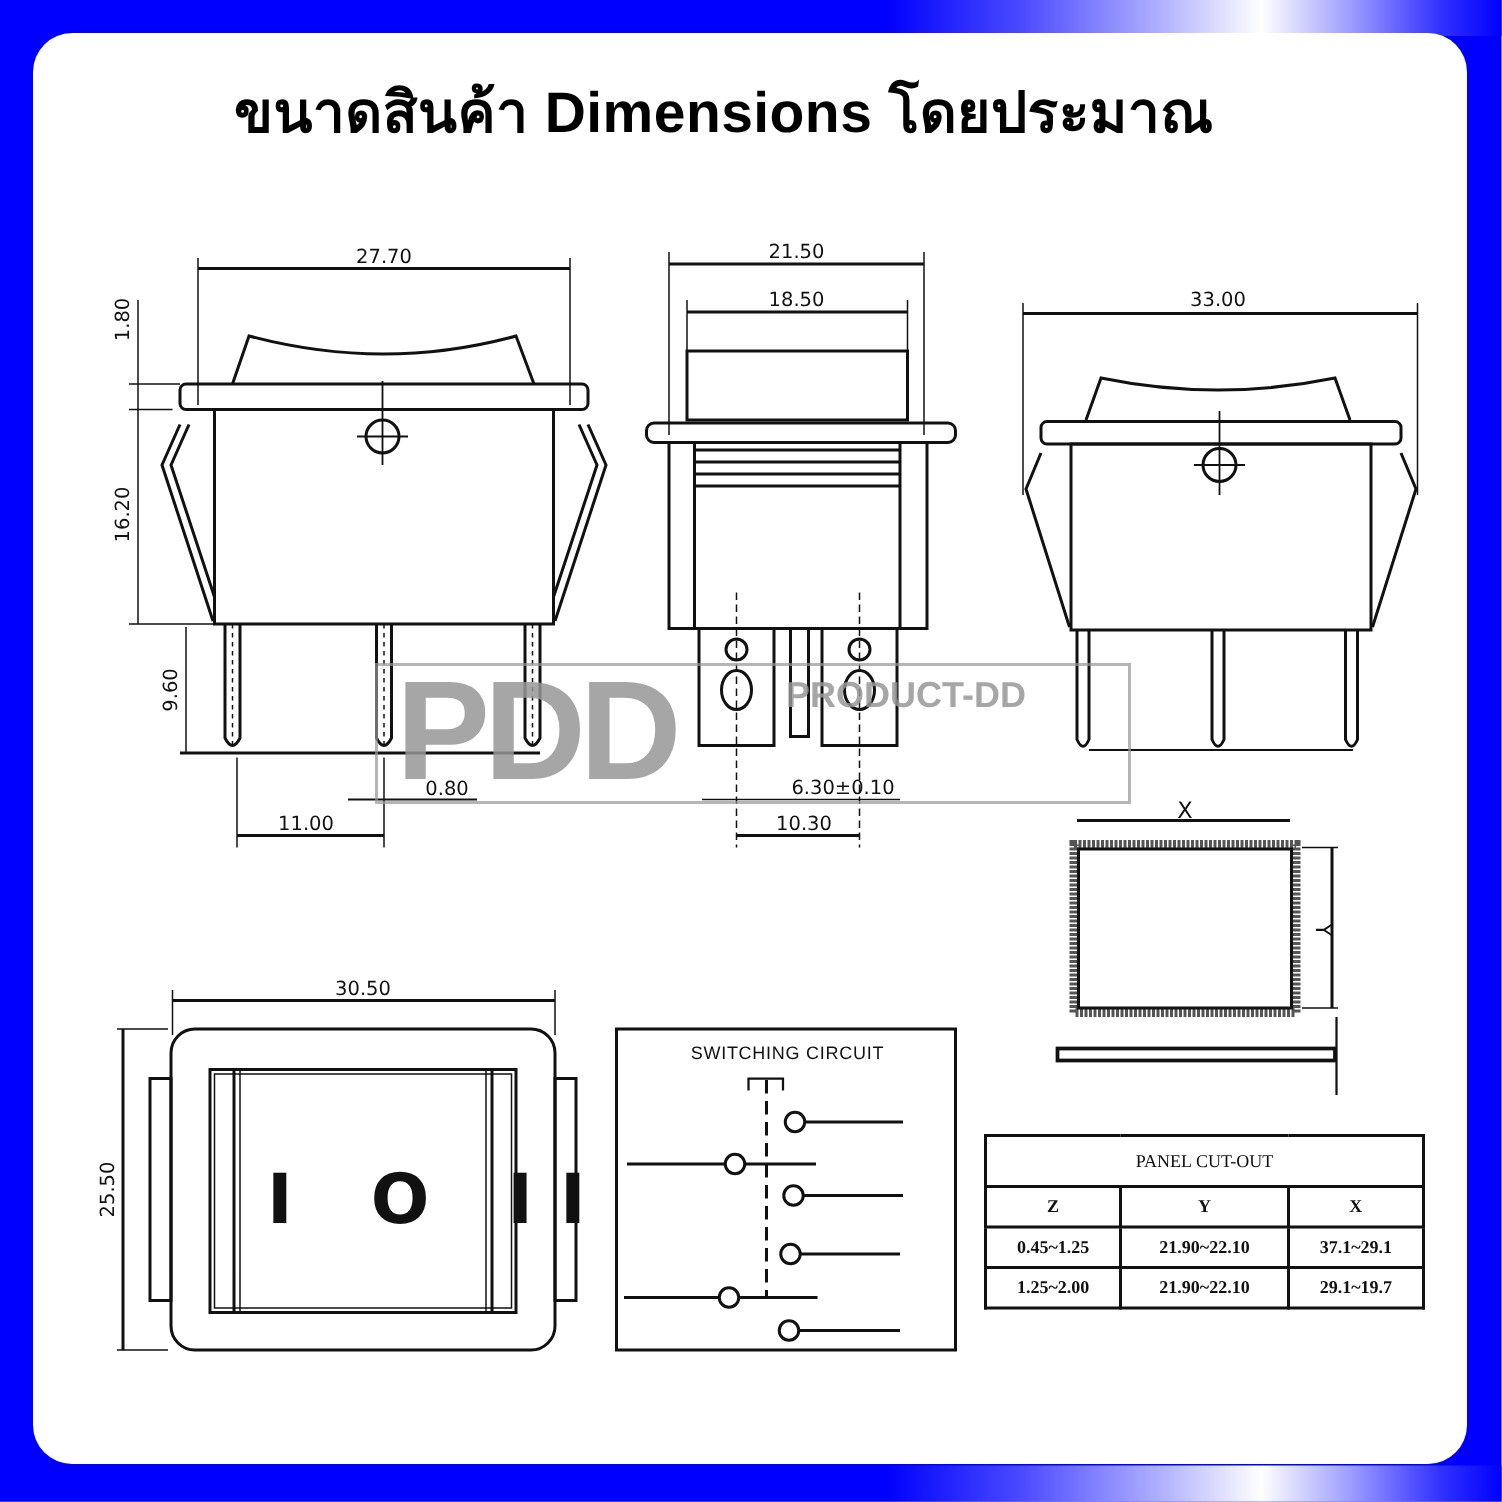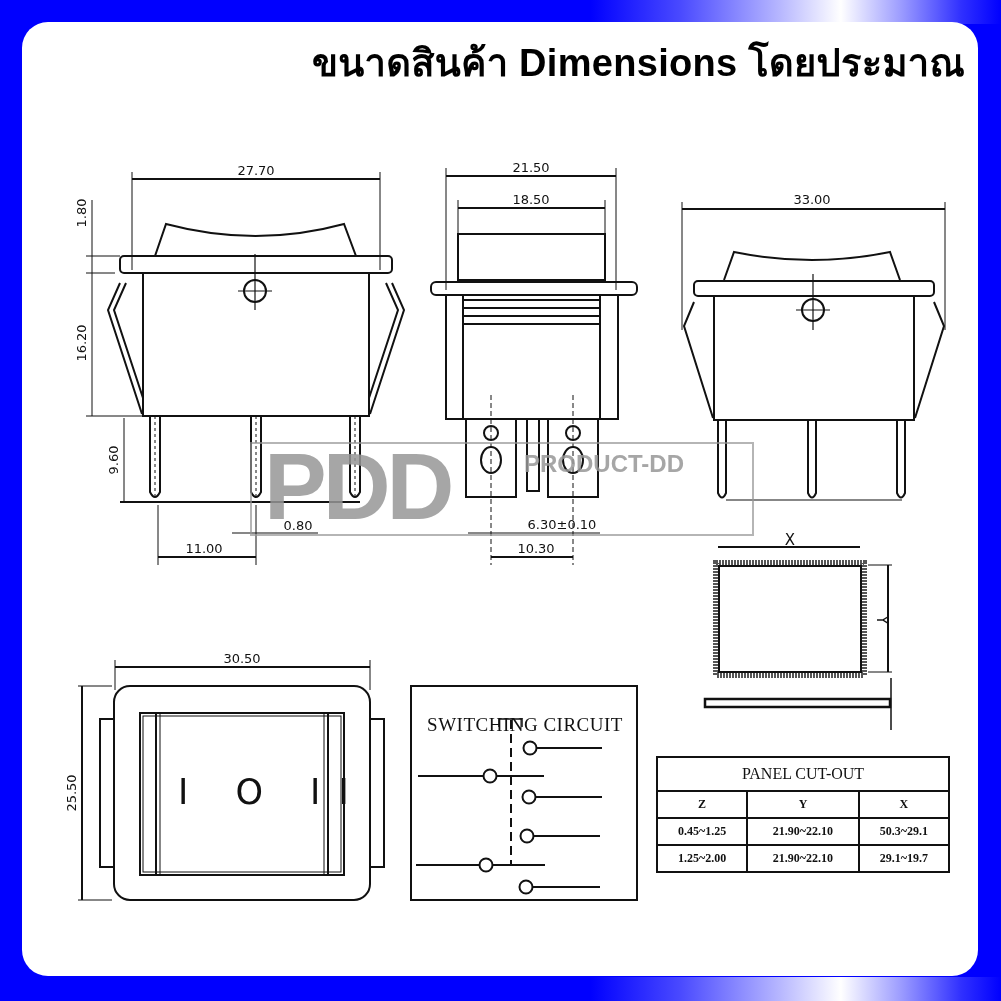--- a/index.html
+++ b/index.html
@@ -2,32 +2,32 @@
 <html><head>
 <meta charset="utf-8">
 <style>
   html, body { margin:0; padding:0; }
   body { width:1001px; height:1001px; position:relative; overflow:hidden; background:#0000ff; font-family:"Liberation Sans", sans-serif; }
   .frame-top, .frame-bottom { position:absolute; left:0; width:1001px; height:24px;
     background:linear-gradient(90deg,#0000ff 0%,#0000ff 59%,#4a4aff 68%,#b8b8ff 78%,#ffffff 84%,#9c9cff 90%,#3030ff 96%,#0000ff 100%); }
   .frame-top { top:0; }
   .frame-bottom { bottom:0; }
   .panel { position:absolute; left:22px; top:22px; width:956px; height:954px; background:#fff; border-radius:26px; }
-  .title { position:absolute; left:0; top:32px; width:965px; text-align:right; font-weight:bold; font-size:38px; color:#000; letter-spacing:0.3px; }
+  .title { position:absolute; left:0; top:44px; width:965px; text-align:center; font-weight:bold; font-size:38px; color:#000; letter-spacing:0.3px; }
   svg.drawing { position:absolute; left:0; top:0; }
   .dim { font-family:"DejaVu Sans", sans-serif; font-size:13px; fill:#111; }
   .watermark { position:absolute; left:250px; top:442px; width:500px; height:90px; border:2px solid rgba(150,150,150,0.7); pointer-events:none; }
   .wm-big { position:absolute; left:12px; top:-2px; font-size:94px; font-weight:900; color:rgba(150,150,150,0.85); letter-spacing:-4px; font-family:"Liberation Sans", sans-serif; line-height:90px; }
   .wm-line1 { position:absolute; left:272px; top:6px; font-size:24px; font-weight:bold; color:rgba(150,150,150,0.85); font-family:"Liberation Sans", sans-serif; }
   .wm-line2 { position:absolute; left:270px; top:40px; font-size:34px; font-weight:bold; color:rgba(150,150,150,0.85); font-family:"DejaVu Sans", sans-serif; }
   .cutout-table { position:absolute; left:656px; top:756px; width:294px; border-collapse:collapse; font-family:"Liberation Serif", serif; font-size:12px; color:#111; }
   .cutout-table td, .cutout-table th { border:2px solid #111; text-align:center; height:25px; padding:0; font-weight:bold; }
-  .cutout-table th.caption { height:32px; font-weight:normal; font-size:16px; }
-  .circuit-title { position:absolute; left:410px; top:695px; width:230px; text-align:center; font-family:Liberation Serif, serif; font-size:19px; color:#111; letter-spacing:0.5px;margin-top:19px; }
-  .symbols { position:absolute; left:178px; top:772px; font-family:"DejaVu Sans", sans-serif; font-size:35px; color:#111; letter-spacing:18px; }
+  .cutout-table th.caption { height:32px; font-weight:normal; font-size:12px; }
+  .circuit-title { position:absolute; left:410px; top:695px; width:230px; text-align:center; font-family:Liberation Sans, sans-serif; font-size:12px; color:#111; letter-spacing:0.5px; }
+  .symbols { position:absolute; left:178px; top:772px; font-family:"DejaVu Sans", sans-serif; font-size:46px; color:#111; letter-spacing:18px;font-weight:bold; }
 </style>
 </head>
 <body>
 
 <div class="frame-top"></div>
 <div class="frame-bottom"></div>
 <div class="panel"></div>
 
 <div class="title">ขนาดสินค้า Dimensions โดยประมาณ</div>
 
@@ -197,21 +197,21 @@
     <th class="caption" colspan="3">PANEL CUT-OUT</th>
   </tr>
   <tr>
     <th>Z</th>
     <th>Y</th>
     <th>X</th>
   </tr>
   <tr>
     <td>0.45~1.25</td>
     <td>21.90~22.10</td>
-    <td>50.3~29.1</td>
+    <td>37.1~29.1</td>
   </tr>
   <tr>
     <td>1.25~2.00</td>
     <td>21.90~22.10</td>
     <td>29.1~19.7</td>
   </tr>
 </tbody>
   </table>
 
 <div class="watermark">

